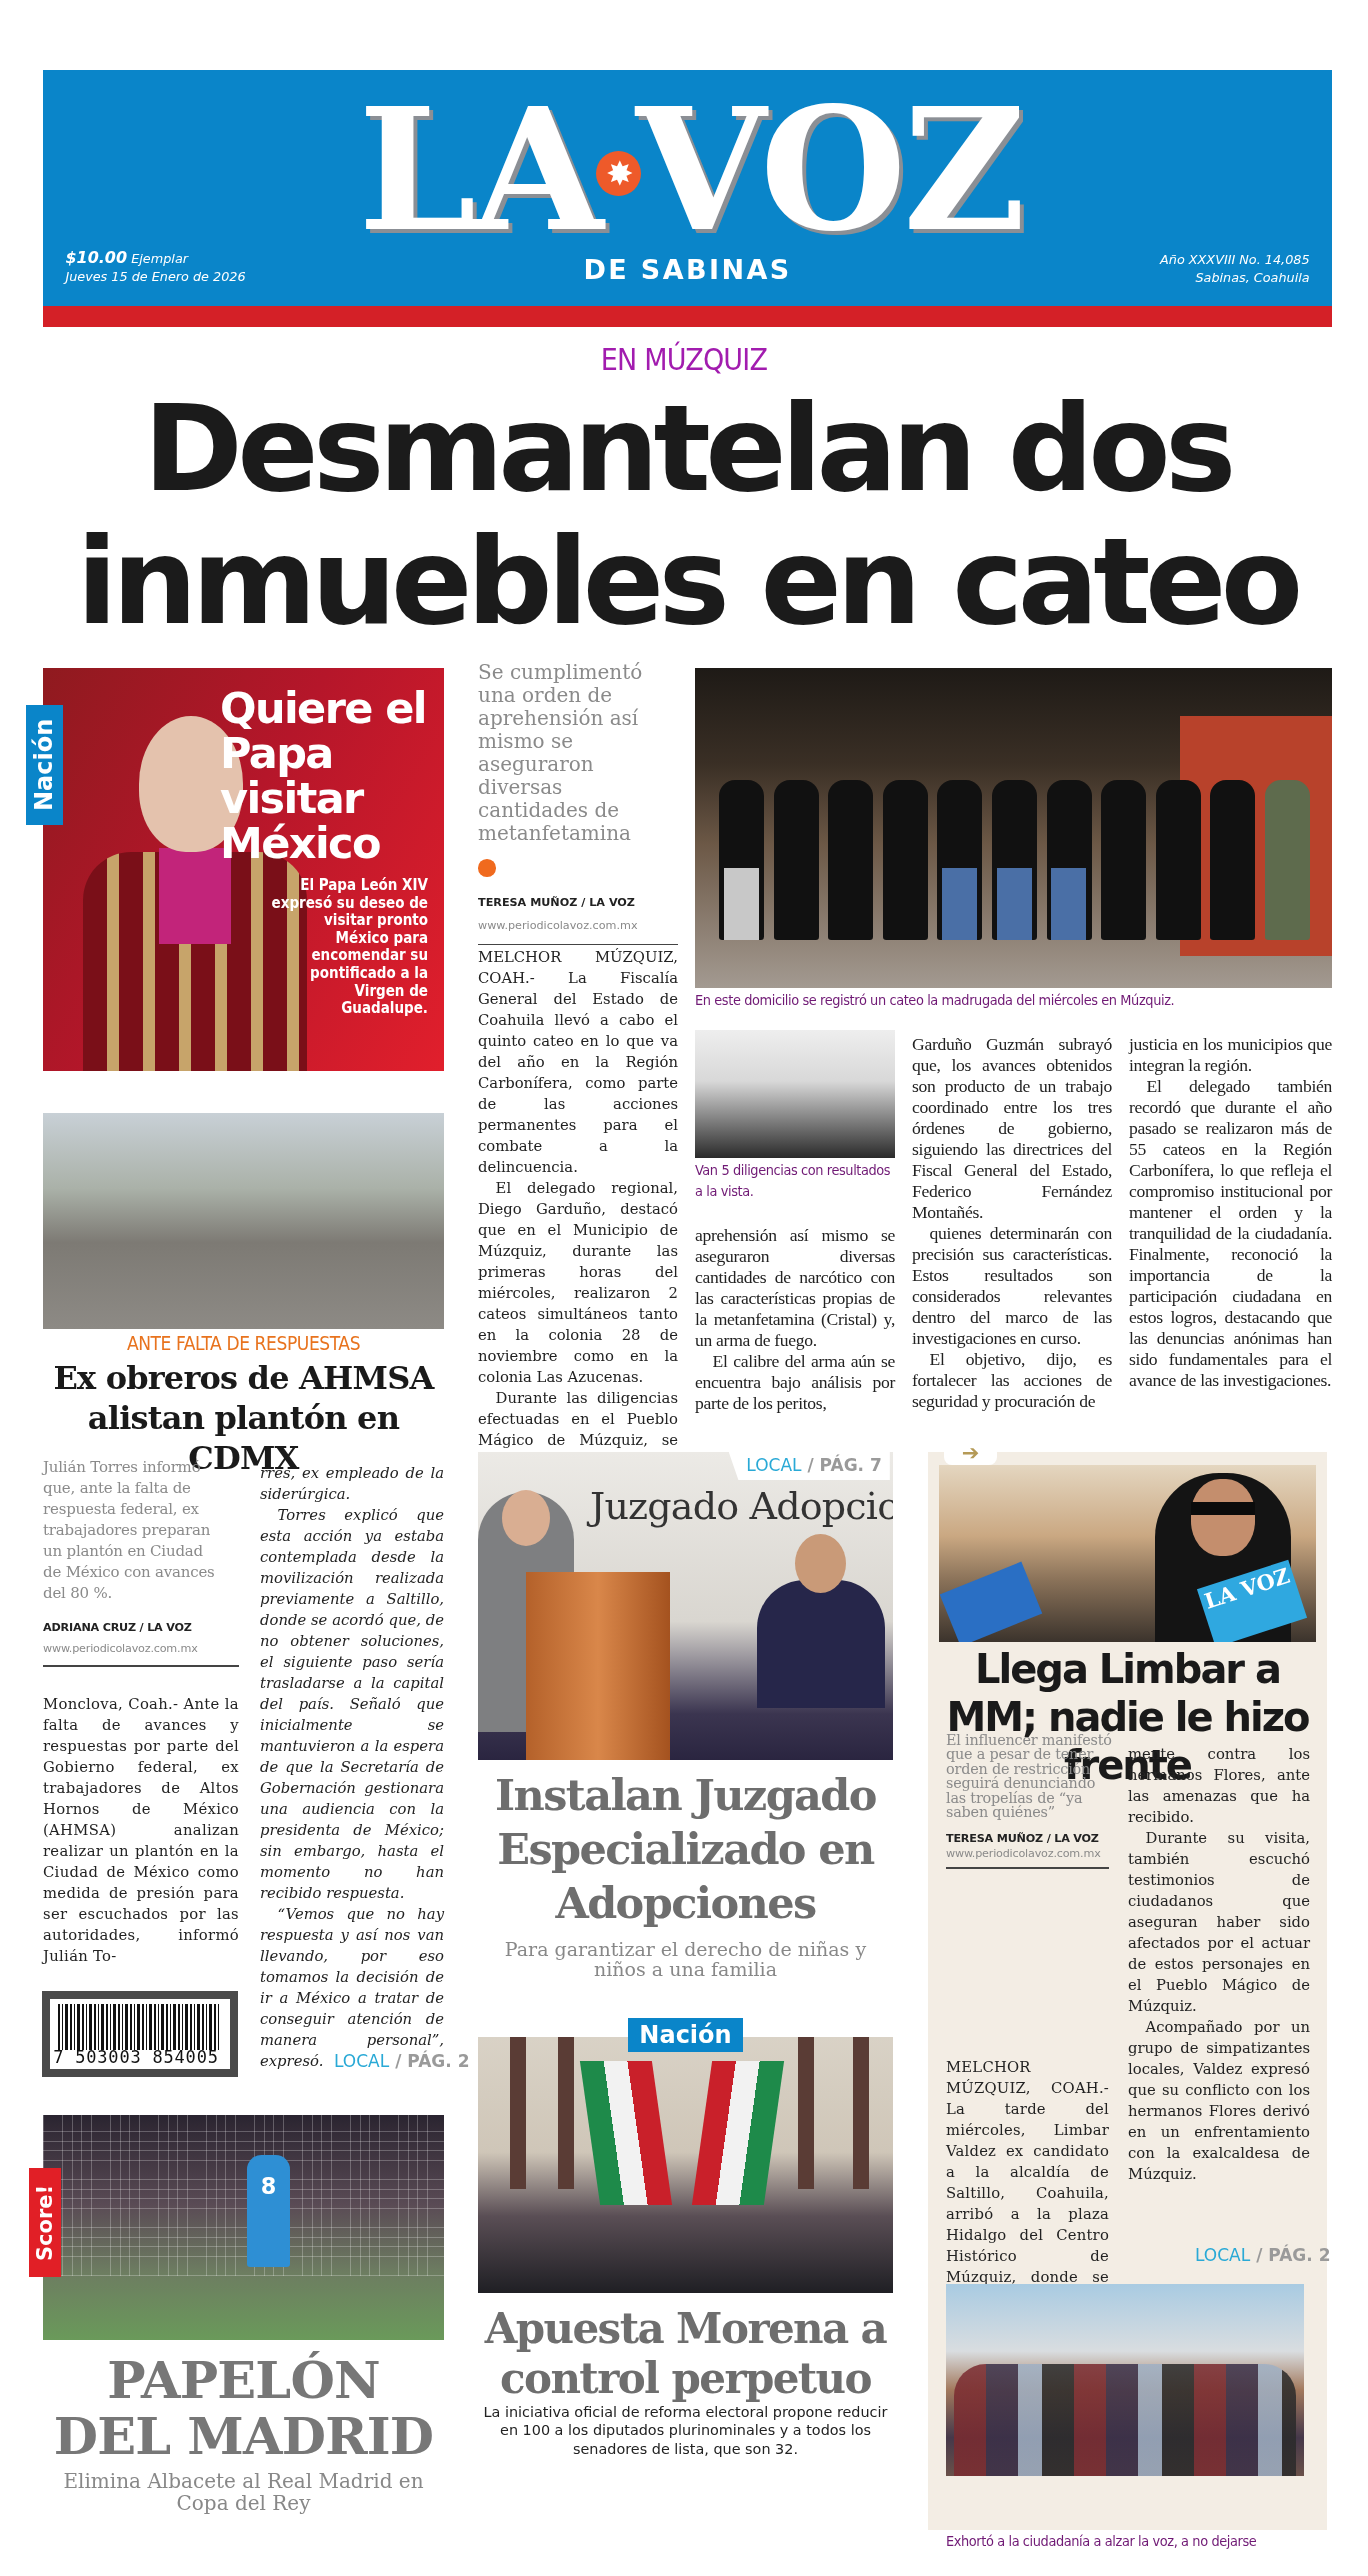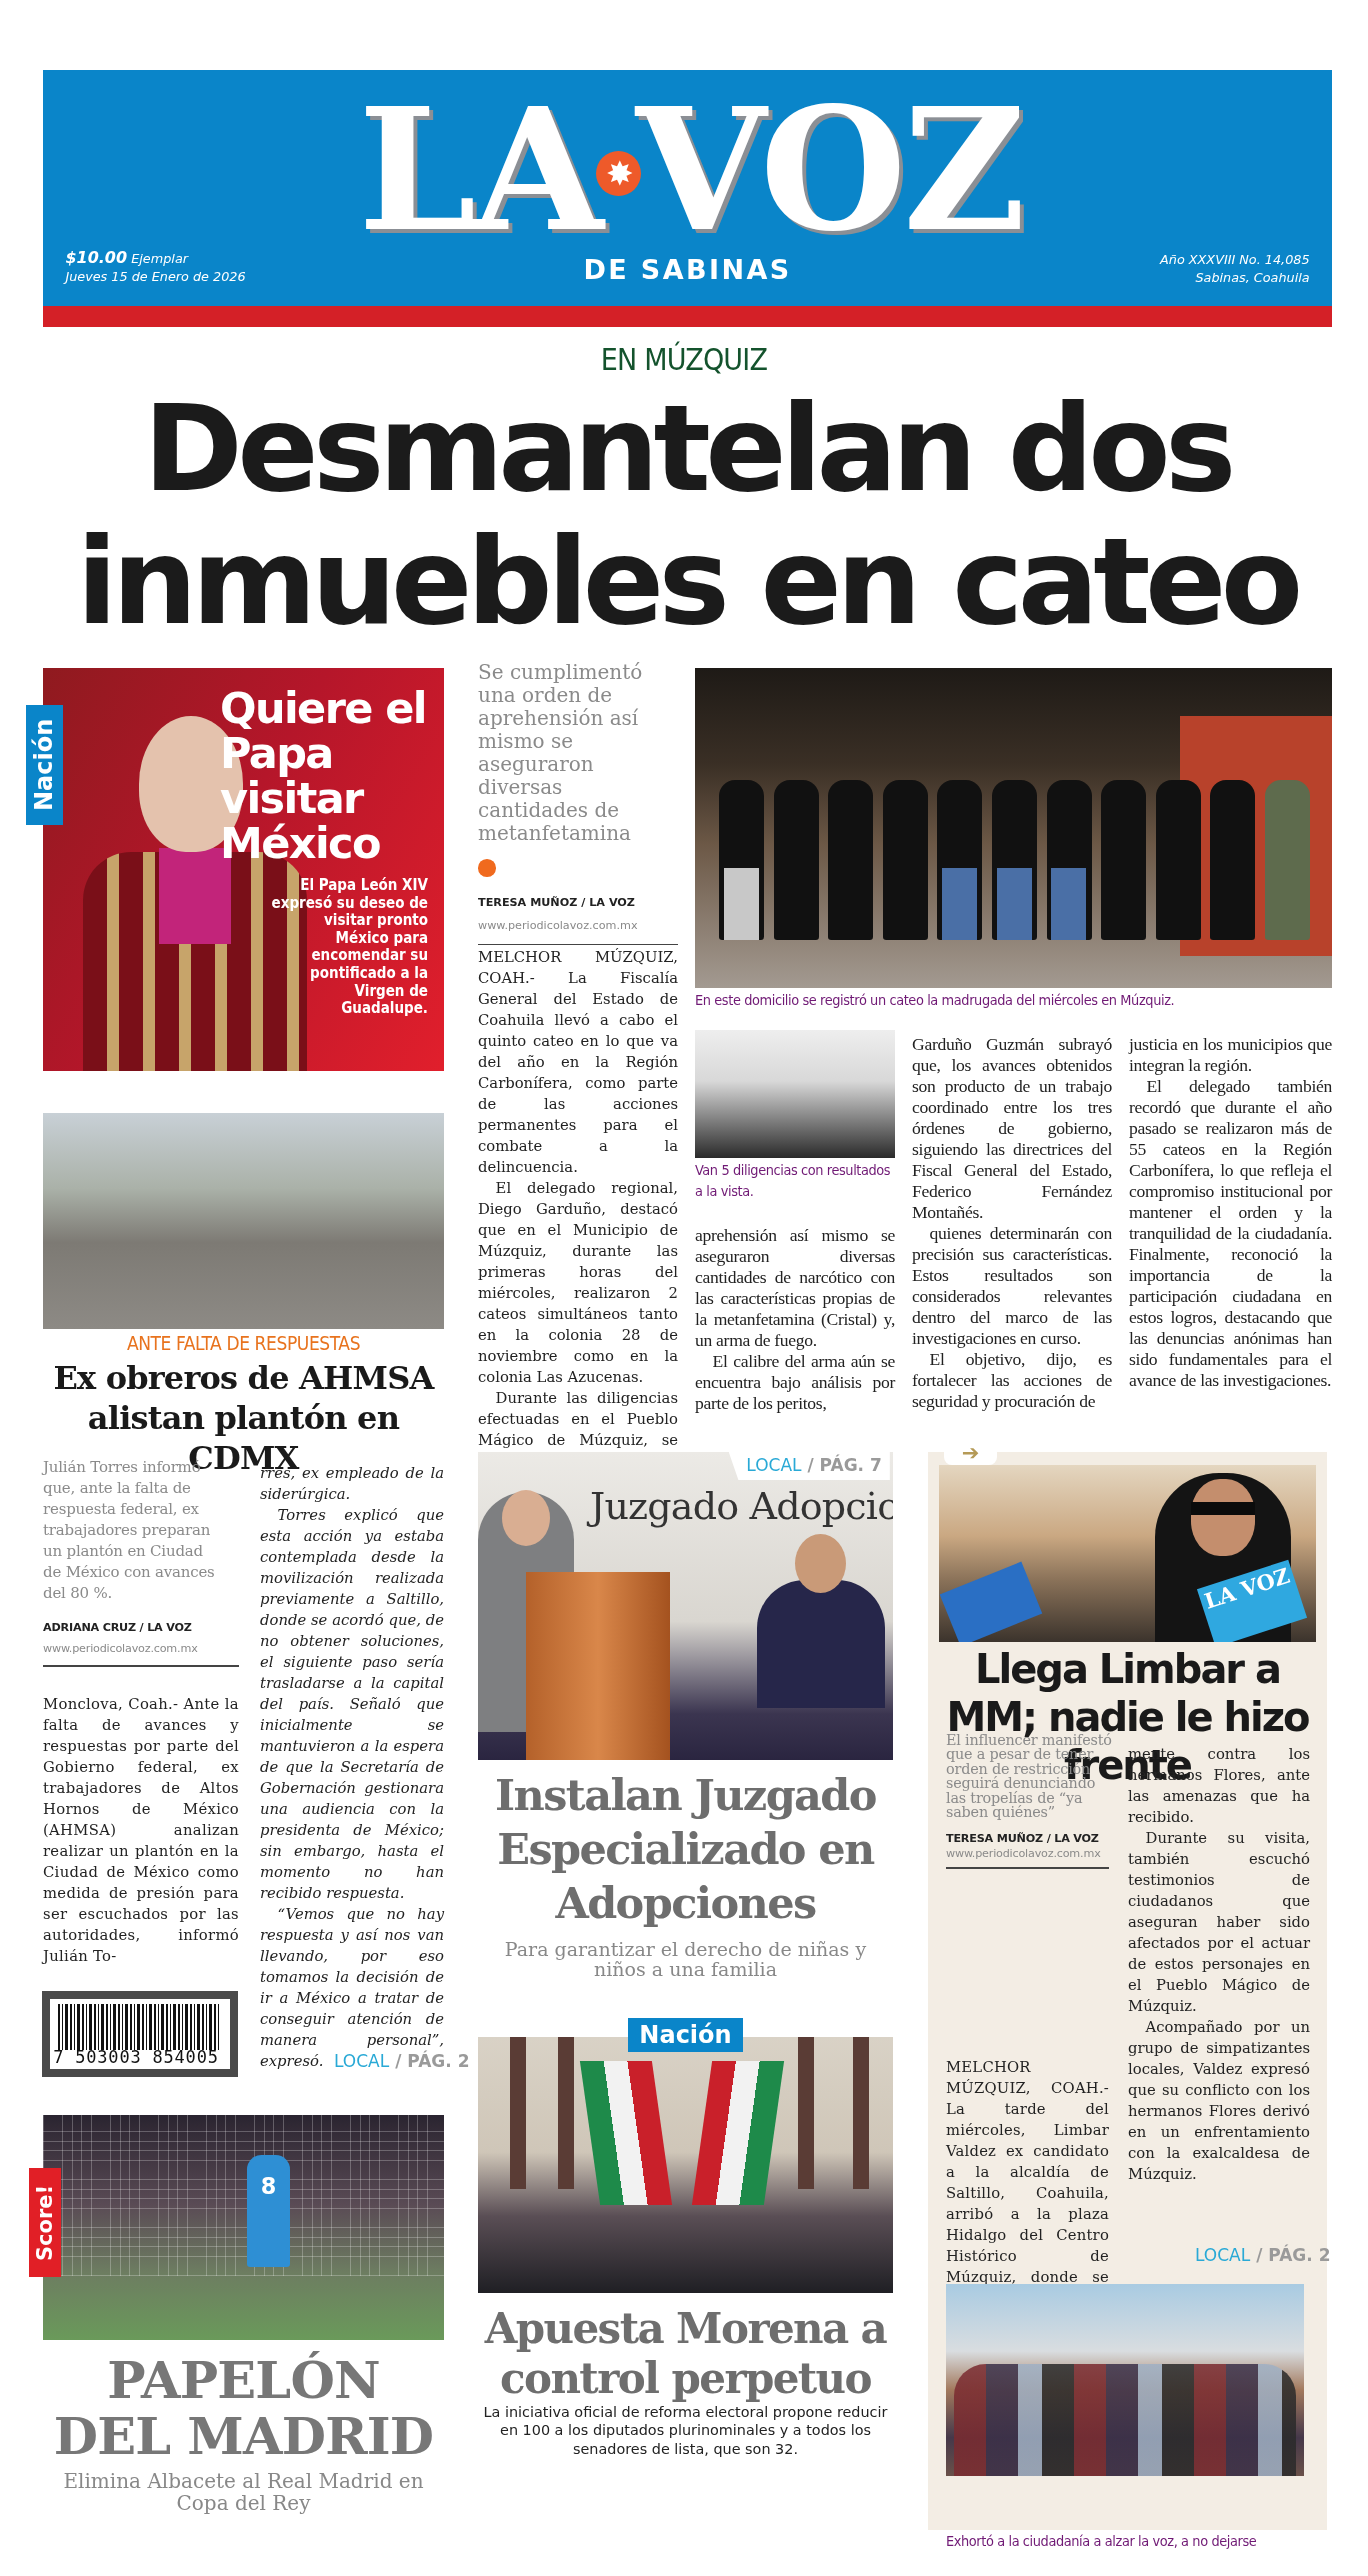--- a/index.html
+++ b/index.html
@@ -10,21 +10,21 @@
   .masthead { left: 43px; top: 70px; width: 1289px; height: 257px; background: #0a85c9; }
   .masthead .redbar { position: absolute; left: 0; bottom: 0; width: 100%; height: 21px; background: #d42027; }
   .logo { position: absolute; left: 272px; top: 24px; width: 751px; text-align: center; font-family: "DejaVu Serif", serif; font-weight: bold; font-size: 168px; line-height: 152px; color: #fff; letter-spacing: -3.2px; text-shadow: 4px 4px 0 #8b8f95; }
   .logo .star { display: inline-block; width: 45px; height: 45px; border-radius: 50%; background: #ee5a2a; color: #fff; font-size: 30px; line-height: 45px; text-align: center; vertical-align: middle; text-shadow: none; margin: 0 -4.8px; position: relative; top: -11.2px; }
   .subtitle { position: absolute; left: 0; width: 100%; top: 184px; text-align: center; font-family: "DejaVu Sans", sans-serif; font-weight: bold; color: #fff; font-size: 27px; letter-spacing: 2.4px; }
   .meta-left { position: absolute; left: 22.4px; top: 179px; color: #fff; font-family: "DejaVu Sans", sans-serif; font-style: italic; font-size: 12.8px; line-height: 17.6px; }
   .meta-left b { font-size: 16px; }
   .meta-right { position: absolute; right: 22.4px; top: 181px; color: #fff; font-family: "DejaVu Sans", sans-serif; font-style: italic; font-size: 12.8px; line-height: 17.6px; text-align: right; }
 
   
-  .kicker { font-family: "DejaVu Sans Condensed", "DejaVu Sans", sans-serif; color: #14532d; font-size: 30px; text-align: center; left: 0; width: 1368px; top: 342px; letter-spacing: -0.8px; }
+  .kicker { font-family: "DejaVu Sans Condensed", "DejaVu Sans", sans-serif; color: #a21caf; font-size: 30px; text-align: center; left: 0; width: 1368px; top: 342px; letter-spacing: -0.8px; }
   .headline { left: 32px; width: 1310px; top: 382px; font-family: "DejaVu Sans", sans-serif; font-weight: bold; font-size: 120px; line-height: 133px; text-align: center; color: #1b1b1b; letter-spacing: -5.6px; }
 
   
   .papa { left: 43px; top: 668px; width: 401px; height: 403px; background: linear-gradient(120deg, #8f1a1f 0%, #b5162a 45%, #e11f2c 100%); overflow: hidden; }
   .papa .figure { position: absolute; left: 32px; top: 32px; width: 208px; height: 375px; }
   .papa .head { position: absolute; left: 64px; top: 16px; width: 104px; height: 136px; background: #e4c2ad; border-radius: 50% 50% 45% 45%; }
   .papa .robe { position: absolute; left: 8px; top: 152px; width: 224px; height: 240px; background: repeating-linear-gradient(90deg, #7a0f18 0 24px, #c7a46a 24px 36px); border-radius: 48px 48px 0 0; }
   .papa .collar { position: absolute; left: 84px; top: 148px; width: 72px; height: 96px; background: #c2247a; }
   .papa h2 { position: absolute; right: 16px; top: 17.6px; width: 208px; text-align: left; color: #fff; font-family: "DejaVu Sans", sans-serif; font-weight: bold; font-size: 43px; line-height: 45px; letter-spacing: -1.6px; }
   .papa p { position: absolute; right: 16px; top: 209px; width: 160px; text-align: right; color: #fff; font-family: "DejaVu Sans Condensed", "DejaVu Sans", sans-serif; font-weight: bold; font-size: 15px; line-height: 17.6px; }

